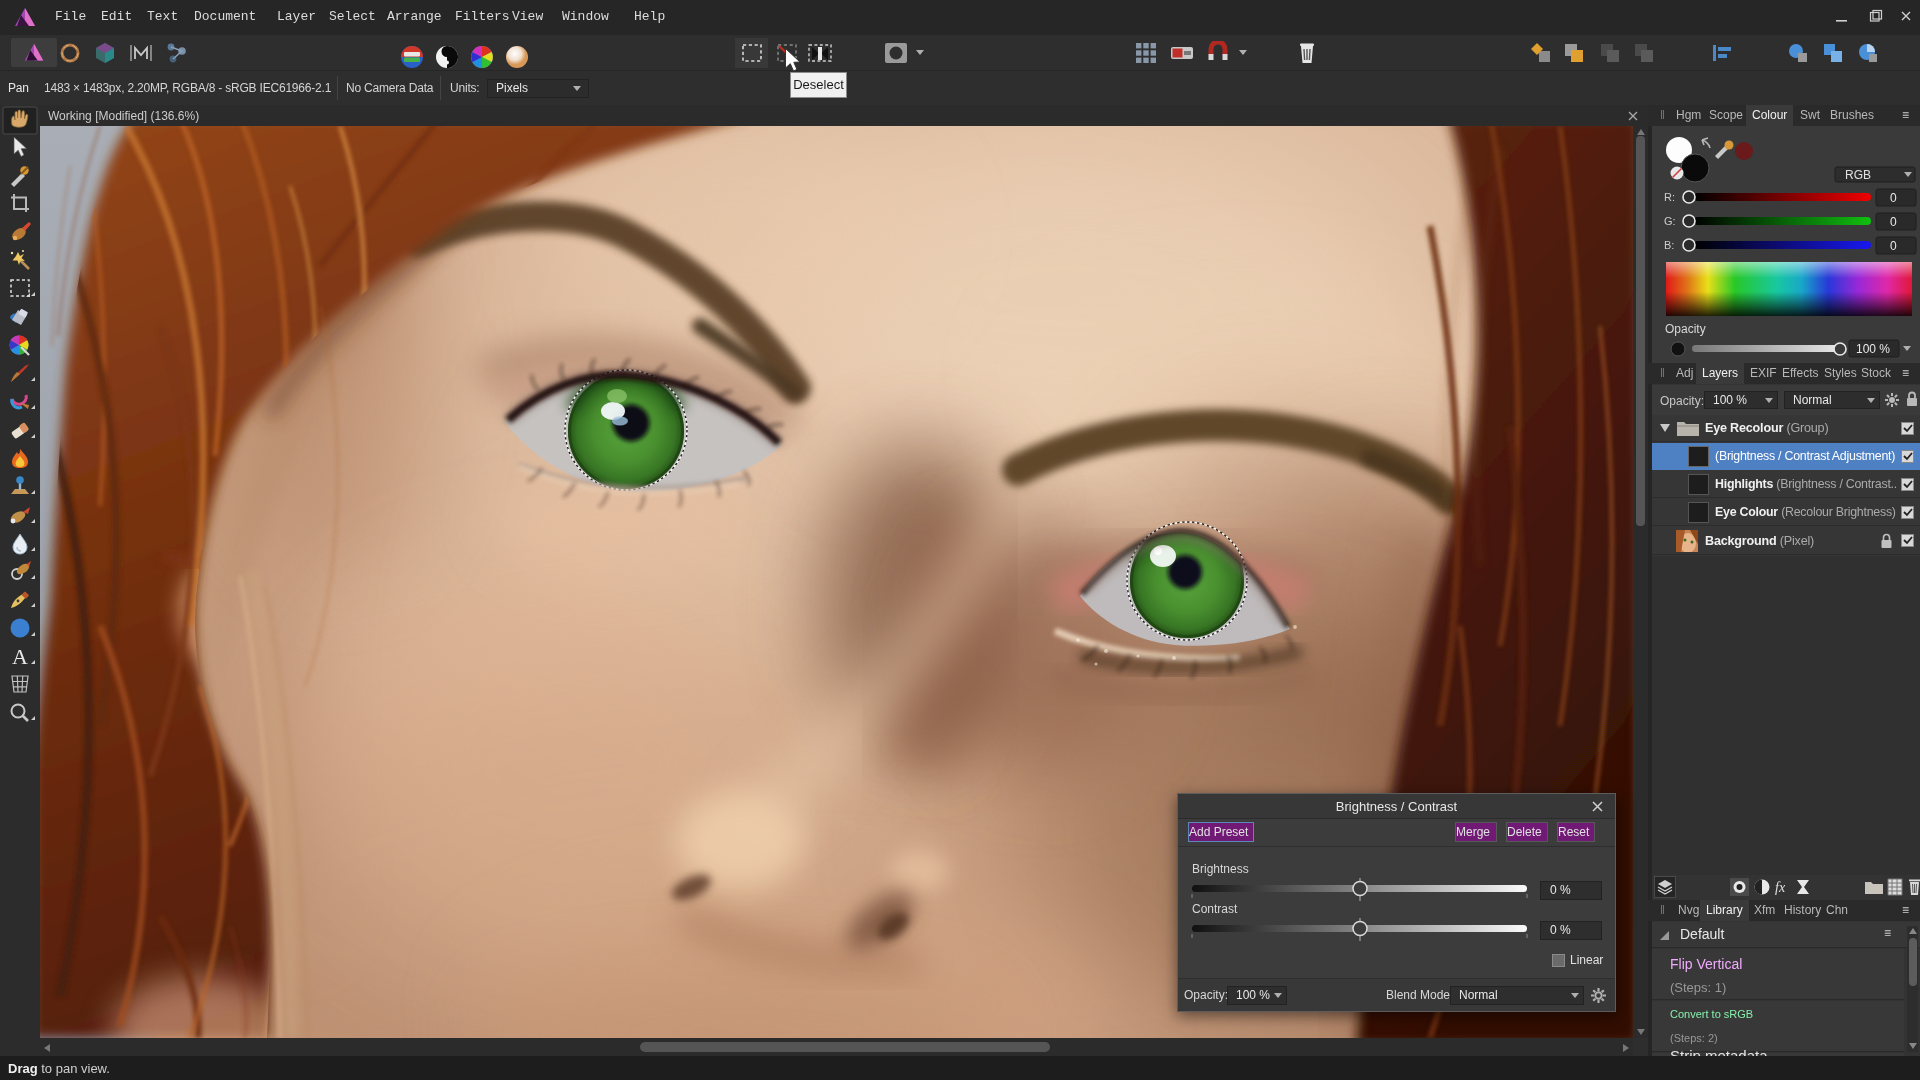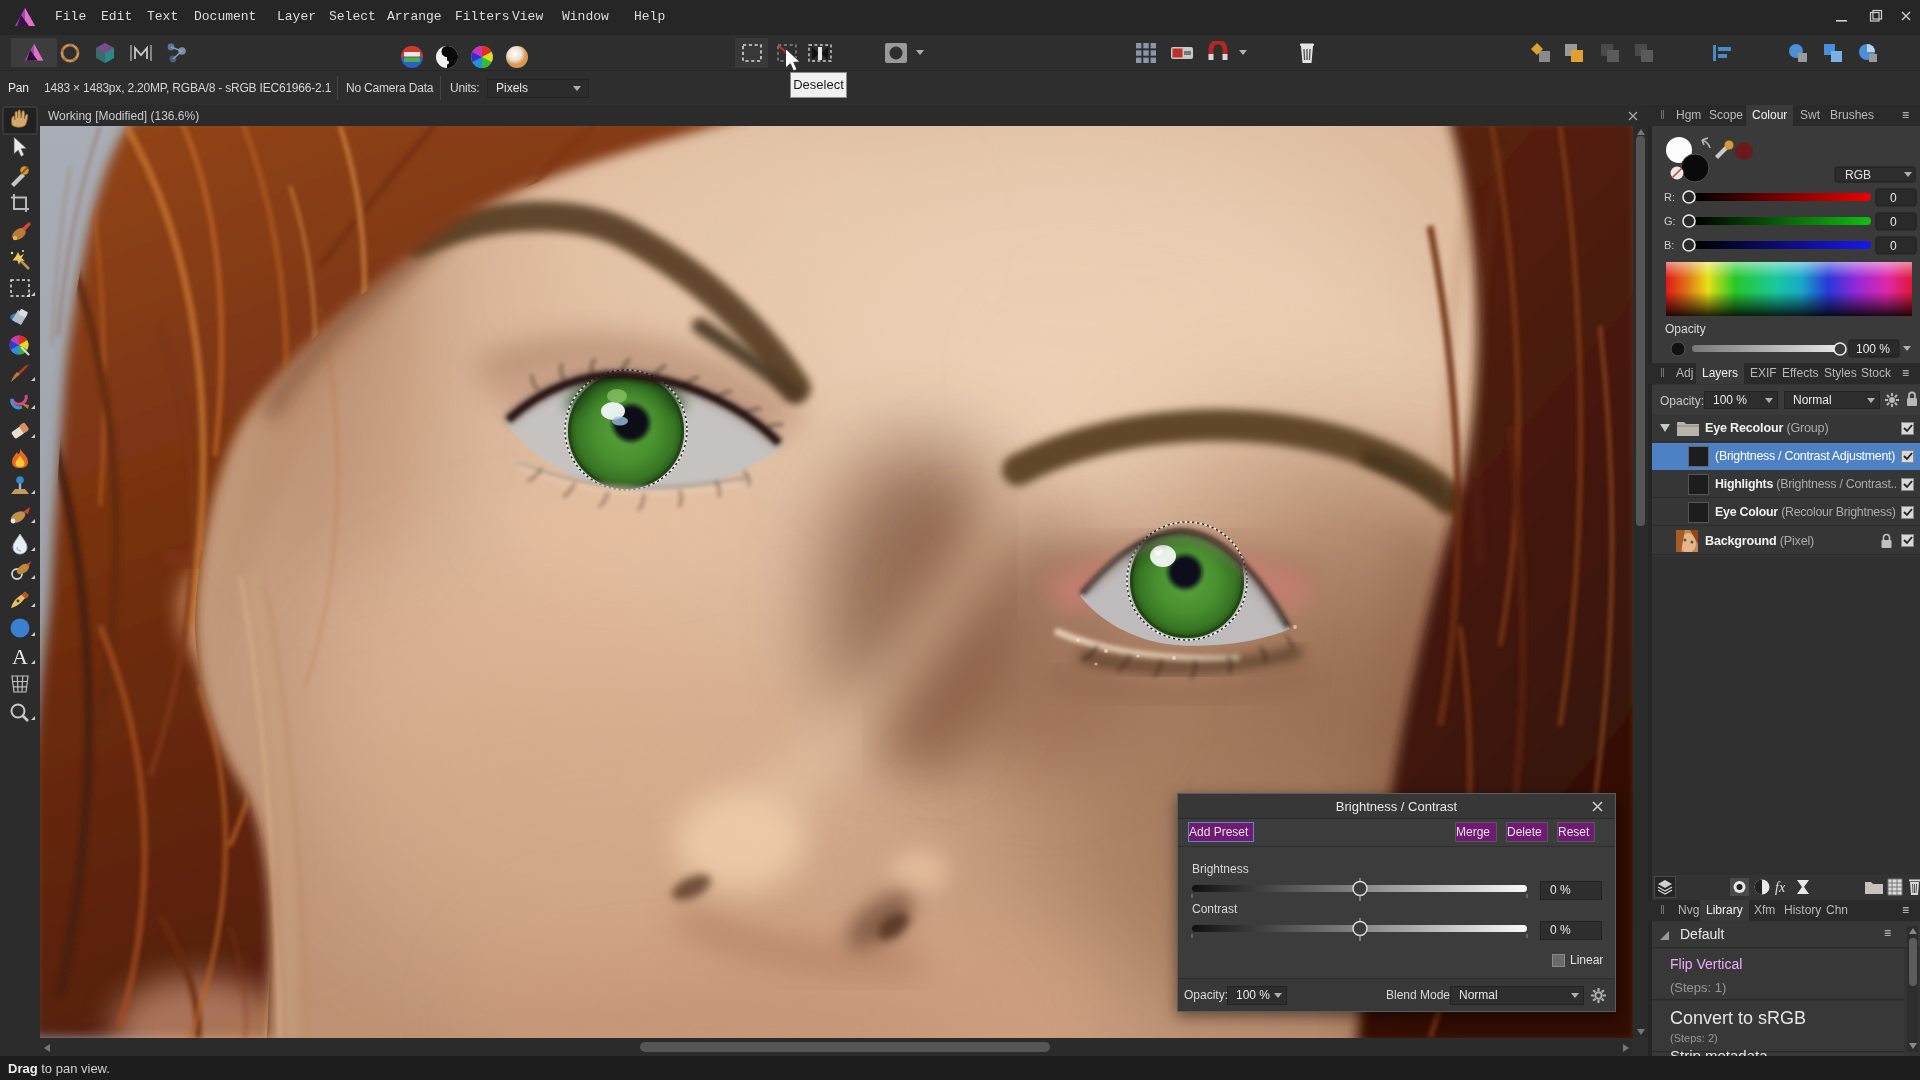--- a/index.html
+++ b/index.html
@@ -858,21 +858,21 @@
           <path d="M9 0 L9 9 L0 9 Z" fill="#999"></path>
         </svg>
       <div class="abs" style="left:28px;top:4px;font-size:14px;color:#e8e8e8">Default</div>
       <div class="abs" style="left:232px;top:4px;font-size:12px;color:#cfcfcf">≡</div>
     </div>
     <div class="abs" style="left:0;top:27px;width:252px;height:51px;background:#383838;border-bottom:1px solid #2a2a2a">
       <div class="abs" style="left:18px;top:7px;font-size:14px;color:#f0abfc">Flip Vertical</div>
       <div class="abs" style="left:18px;top:31px;font-size:13px;color:#989898">(Steps: 1)</div>
     </div>
     <div class="abs" style="left:0;top:79px;width:252px;height:51px;background:#383838;border-bottom:1px solid #2a2a2a">
-      <div class="abs" style="left:18px;top:7px;font-size:18px;color:#e5e5e5">Convert to sRGB</div>
+      <div class="abs" style="left:18px;top:7px;font-size:11px;color:#86efac">Convert to sRGB</div>
       <div class="abs" style="left:18px;top:31px;font-size:11px;color:#989898">(Steps: 2)</div>
     </div>
     <div class="abs" style="left:0;top:131px;width:252px;height:3px;background:#383838"></div>
     <div class="abs" style="left:18px;top:125px;font-size:15px;color:#e4e4e4;height:9px;overflow:hidden">Strip metadata</div>
     <div class="abs" style="left:255px;top:4px;width:11px;height:126px;background:#2d2d2d">
       <svg class="abs" style="left:2px;top:2px" width="8" height="6">
           <path d="M0 6 L8 6 L4 0 Z" fill="#888"></path>
         </svg>
       <div class="abs" style="left:1.5px;top:12px;width:8px;height:48px;background:#5c5c5c;border-radius:4px"></div>
       <svg class="abs" style="left:2px;top:117px" width="8" height="6">

